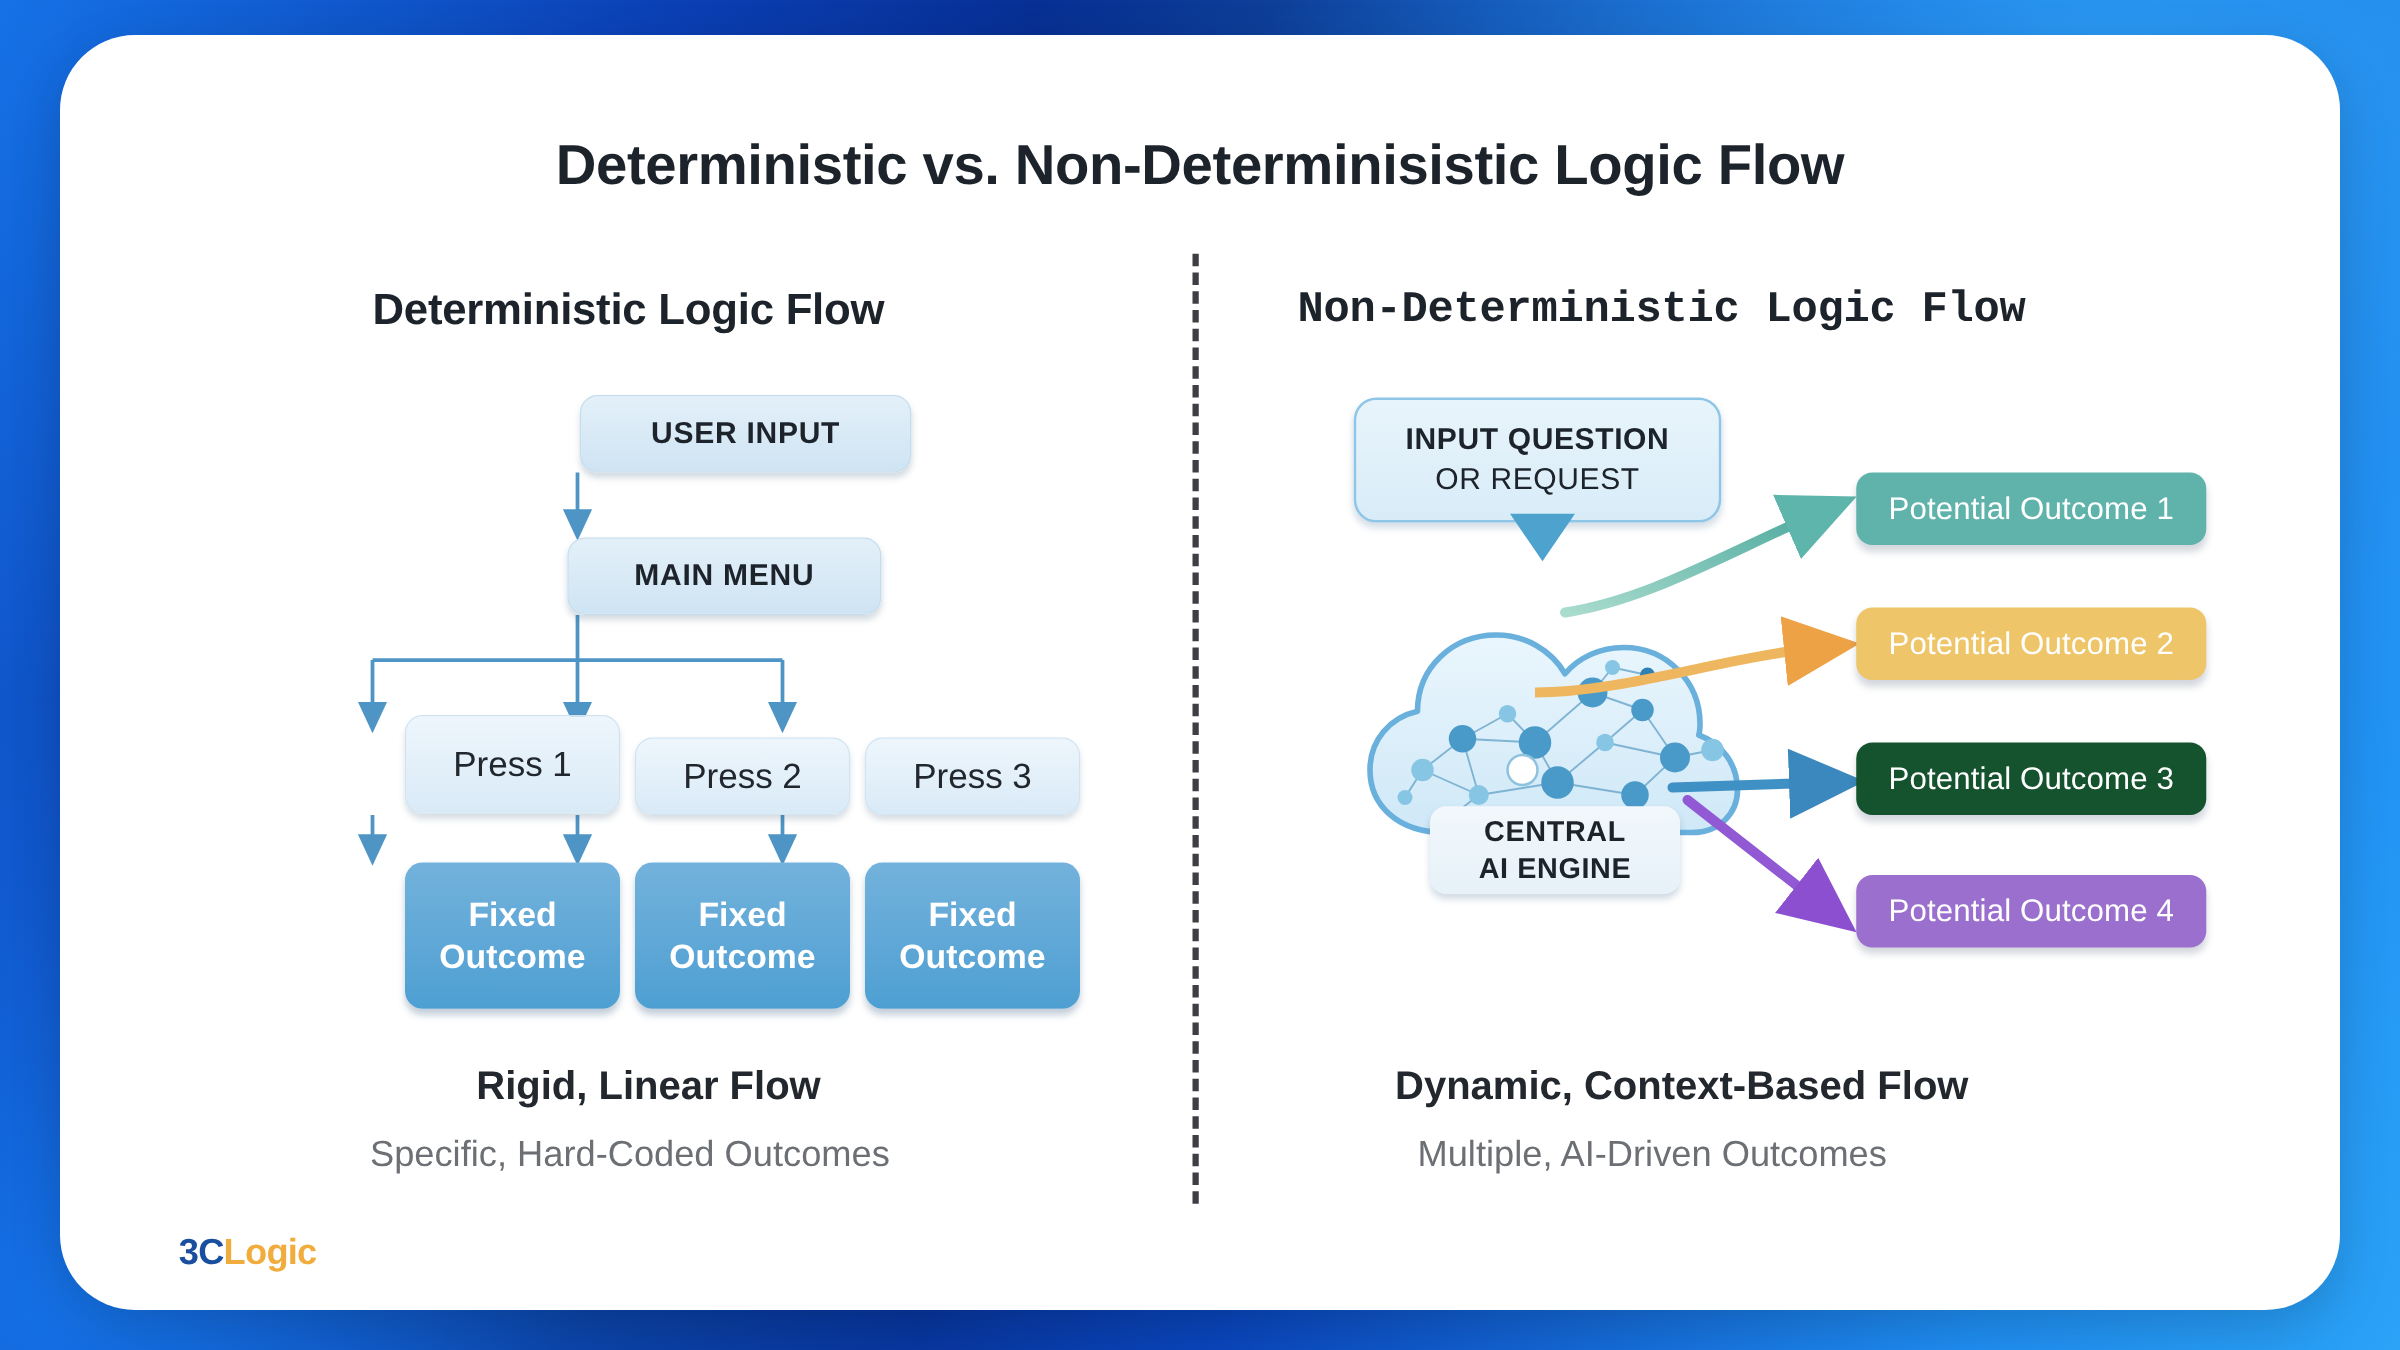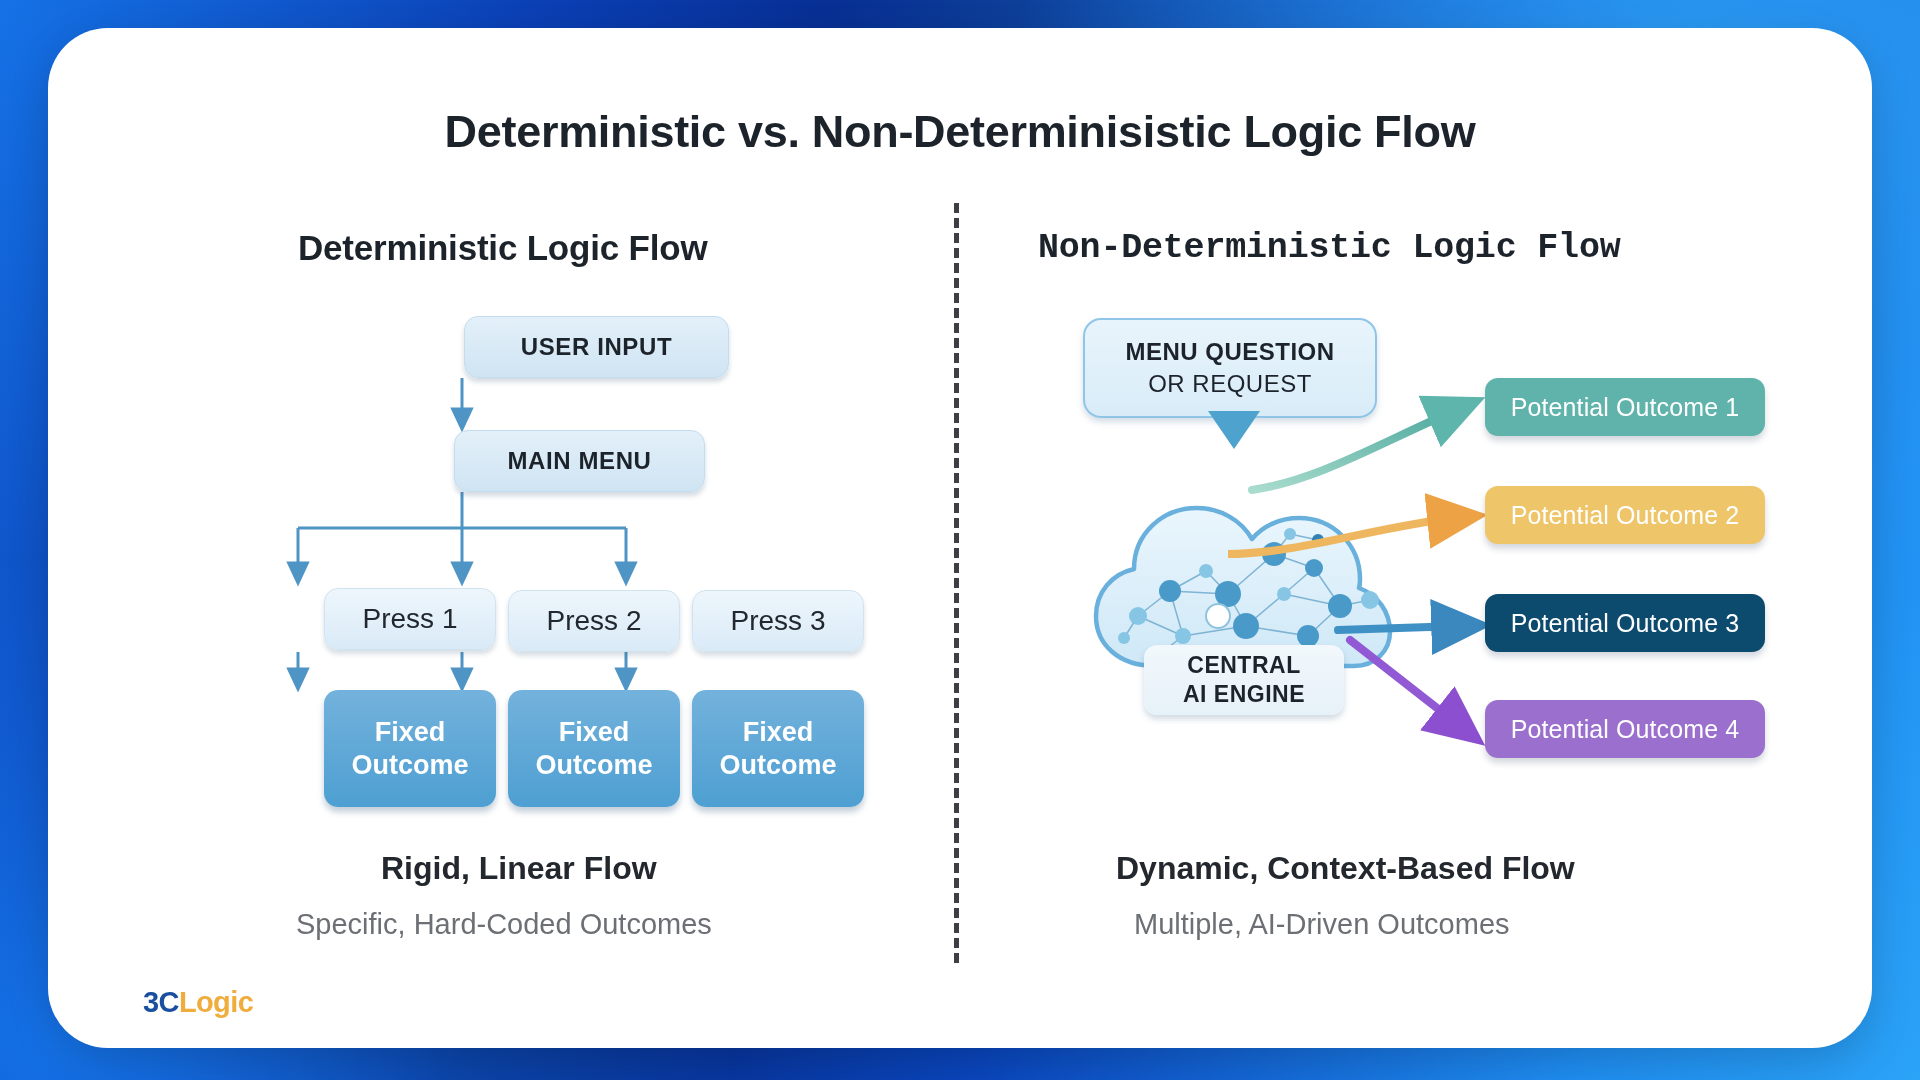--- a/index.html
+++ b/index.html
@@ -122,21 +122,21 @@
     box-shadow: 0 5px 6px rgba(40,80,120,0.28);
     color: #ffffff;
     font-weight: bold;
     font-size: 27px;
     line-height: 1.22;
   }
 
   #box-user-input { left: 372px; top: 288px; width: 265px; height: 62px; }
   #box-main-menu  { left: 362px; top: 402px; width: 251px; height: 62px; }
 
-  #box-press-1 { left: 232px; top: 560px; width: 172px; height: 62px; }
+  #box-press-1 { left: 232px; top: 544px; width: 172px; height: 79px; }
   #box-press-2 { left: 416px; top: 562px; width: 172px; height: 62px; }
   #box-press-3 { left: 600px; top: 562px; width: 172px; height: 62px; }
 
   #box-fixed-1 { left: 232px; top: 662px; width: 172px; height: 117px; }
   #box-fixed-2 { left: 416px; top: 662px; width: 172px; height: 117px; }
   #box-fixed-3 { left: 600px; top: 662px; width: 172px; height: 117px; }
 
   
   #bubble {
     position: absolute;
@@ -288,21 +288,21 @@
       <div>Outcome</div>
     </div>
   </div>
 
   <div id="det-caption" class="flow-caption">Rigid, Linear Flow</div>
   <div id="det-sub" class="flow-sub">Specific, Hard-Coded Outcomes</div>
 
   <div id="nd-title" class="col-title">Non-Deterministic Logic Flow</div>
 
   <div id="bubble">
-    <div id="bubble-l1">MENU QUESTION</div>
+    <div id="bubble-l1">INPUT QUESTION</div>
     <div id="bubble-l2">OR REQUEST</div>
   </div>
   <div id="bubble-tail"></div>
 
   <div id="cloud-wrap">
     <svg width="330" height="220" viewBox="0 0 330 220">
       <defs>
         <linearGradient id="cloudg" x1="0" y1="0" x2="0" y2="1">
           <stop offset="0%" stop-color="#eaf6fd"></stop>
           <stop offset="100%" stop-color="#cfe8f7"></stop>
@@ -371,21 +371,21 @@
       </linearGradient>
     </defs>
     <path d="M24,132 C90,122 150,86 228,52" stroke="url(#g1)" stroke-width="8" fill="none" stroke-linecap="round" marker-end="url(#m1)"></path>
     <path d="M0,196 C70,196 150,168 228,160" stroke="#eeb75f" stroke-width="8" fill="none" stroke-linecap="round" marker-end="url(#m2)"></path>
     <path d="M110,272 L232,268" stroke="#3f90c4" stroke-width="8" fill="none" stroke-linecap="round" marker-end="url(#m3)"></path>
     <path d="M122,282 L232,368" stroke="#9159d4" stroke-width="8" fill="none" stroke-linecap="round" marker-end="url(#m4)"></path>
   </svg>
 
   <div id="obox-1" class="obox" style="background:#5fb3ab">Potential Outcome 1</div>
   <div id="obox-2" class="obox" style="background:#eec569">Potential Outcome 2</div>
-  <div id="obox-3" class="obox" style="background:#0c4a6e">Potential Outcome 3</div>
+  <div id="obox-3" class="obox" style="background:#14532d">Potential Outcome 3</div>
   <div id="obox-4" class="obox" style="background:#9b6fce">Potential Outcome 4</div>
 
   <div id="nd-caption" class="flow-caption">Dynamic, Context-Based Flow</div>
   <div id="nd-sub" class="flow-sub">Multiple, AI-Driven Outcomes</div>
 
   <div id="logo">
     <span id="logo-3c">3C</span><span id="logo-txt">Logic</span>
   </div>
 
 </div>

